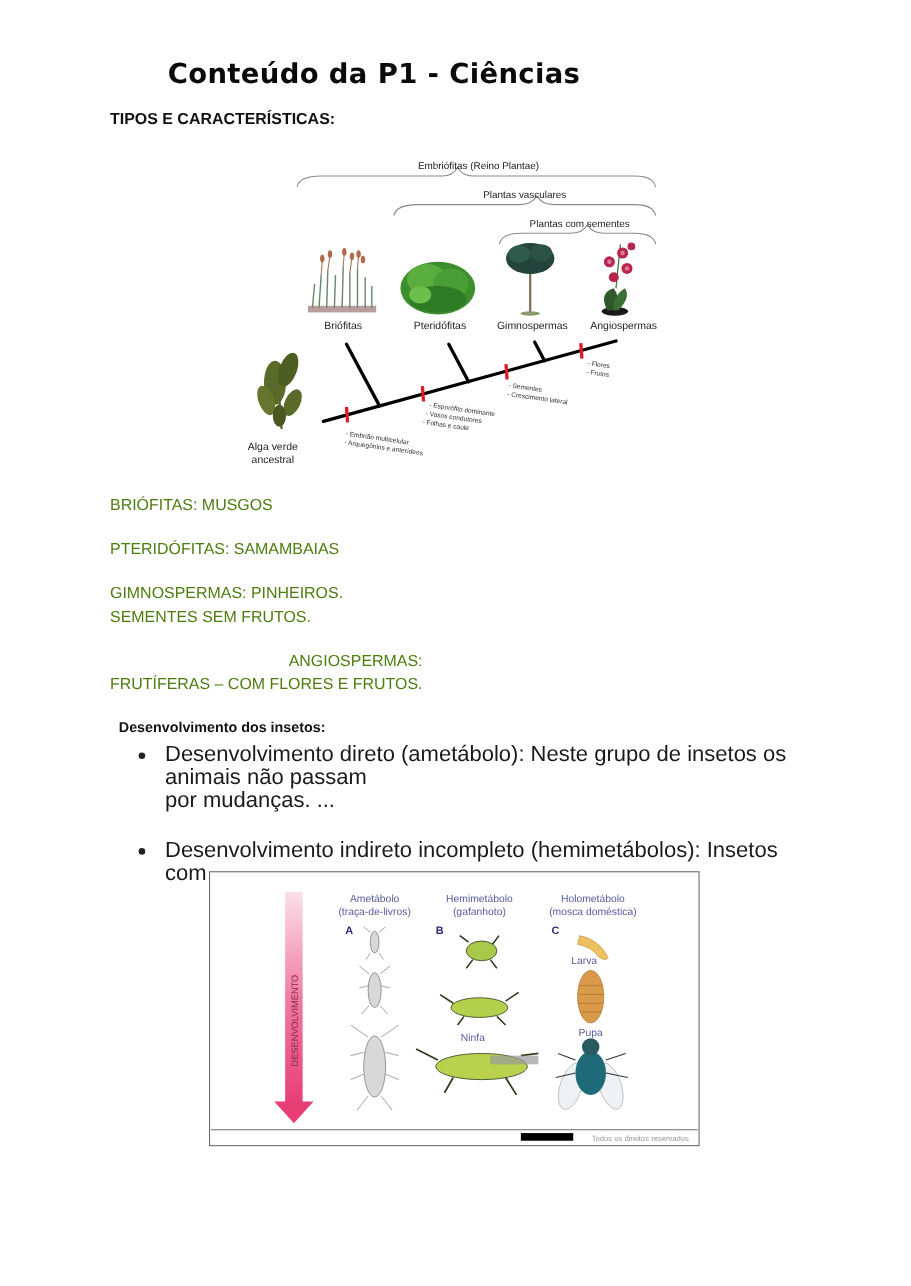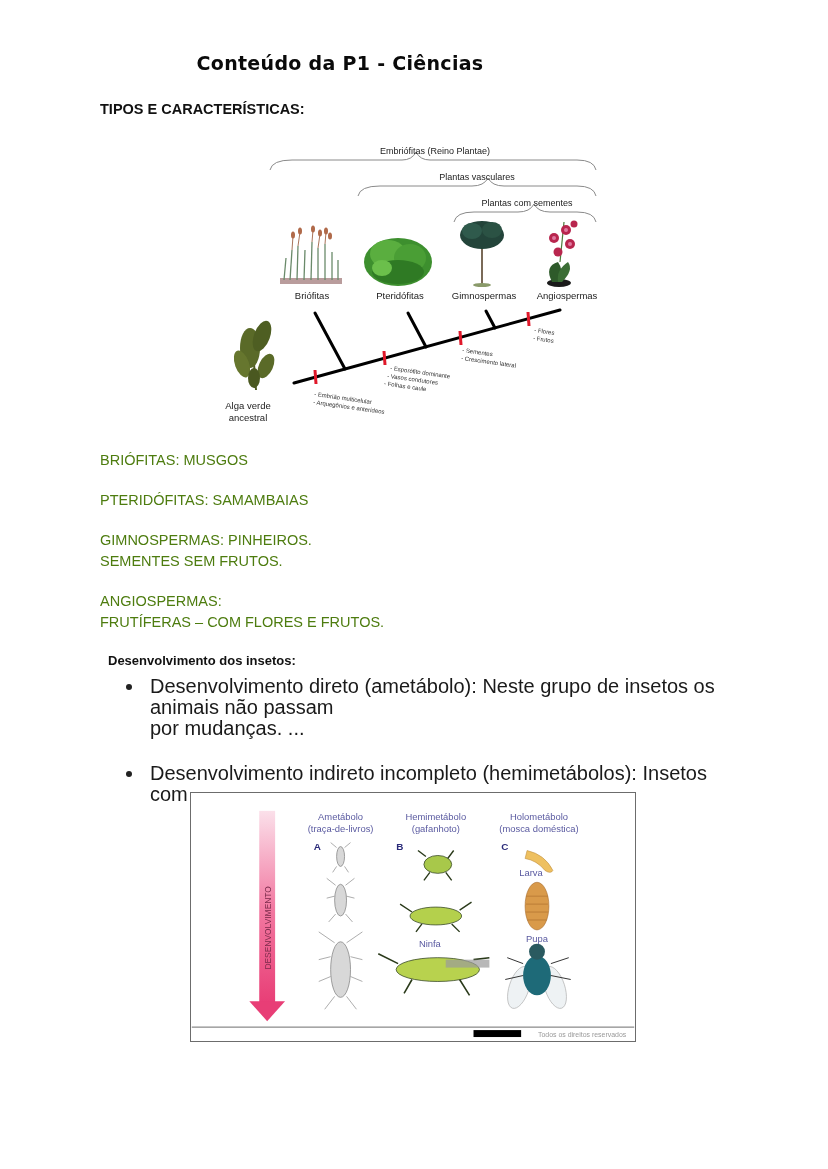--- a/index.html
+++ b/index.html
@@ -1,17 +1,17 @@
 <!DOCTYPE html>
 <html><head>
   <meta charset="utf-8">
   <style>
     html, body { margin: 0; padding: 0; background: #ffffff; }
     body { width: 828px; height: 1169px; position: relative; overflow: hidden; color: #111; font-family: "Liberation Sans", sans-serif; }
-    .title { position: absolute; top: 52px; left: 0; width: 680px; text-align: center; font-family: "DejaVu Sans", sans-serif; font-weight: bold; font-size: 19px; letter-spacing: 0.3px; color: #0a0a0a; }
+    .title { position: absolute; top: 52px; left: 0; width: 680px; text-align: center; font-family: "DejaVu Sans", sans-serif; font-weight: bold; font-size: 25px; letter-spacing: 0.3px; color: #0a0a0a; }
     .subhead { position: absolute; top: 101px; left: 100px; font-weight: bold; font-size: 14.5px; color: #111; }
     .clado { position: absolute; top: 138px; left: 222px; width: 390px; height: 295px; }
     .clado svg { width: 100%; height: 100%; }
     .text-block { position: absolute; left: 100px; font-size: 14.5px; line-height: 21px; color: #4d7c0f; }
     .sec-title { position: absolute; top: 653px; left: 108px; font-weight: bold; font-size: 13px; color: #111; }
     .bullets { position: absolute; top: 676px; left: 122px; width: 620px; margin: 0; padding: 0; list-style: none; font-size: 20px; line-height: 21px; color: #1a1a1a; }
     .bullets li { position: relative; padding-left: 28px; }
     .bullets li .dot { position: absolute; left: 4px; top: 8px; width: 6px; height: 6px; border-radius: 50%; background: #222; }
     .bullets li + li { margin-top: 24px; }
     .insect-fig { position: absolute; top: 792px; left: 190px; width: 446px; height: 250px; border: 1px solid #6c6c6c; box-sizing: border-box; background: #fff; }
@@ -155,21 +155,21 @@
 <div class="text-block" style="top:450px;">
   <div>BRIÓFITAS: MUSGOS</div>
 </div>
 <div class="text-block" style="top:490px;">
   <div>PTERIDÓFITAS: SAMAMBAIAS</div>
 </div>
 <div class="text-block" style="top:530px;">
   <div>GIMNOSPERMAS: PINHEIROS.</div>
   <div>SEMENTES SEM FRUTOS.</div>
 </div>
-<div class="text-block" style="top:591px;">
+<div class="text-block" style="top:591px;text-align:right;">
   <div>ANGIOSPERMAS:</div>
   <div>FRUTÍFERAS – COM FLORES E FRUTOS.</div>
 </div>
 
 <div class="sec-title">Desenvolvimento dos insetos:</div>
 <ul class="bullets">
   <li>
     <span class="dot"></span>
     <div>Desenvolvimento direto (ametábolo): Neste grupo de insetos os animais não passam</div>
     <div>por mudanças. ...</div>

